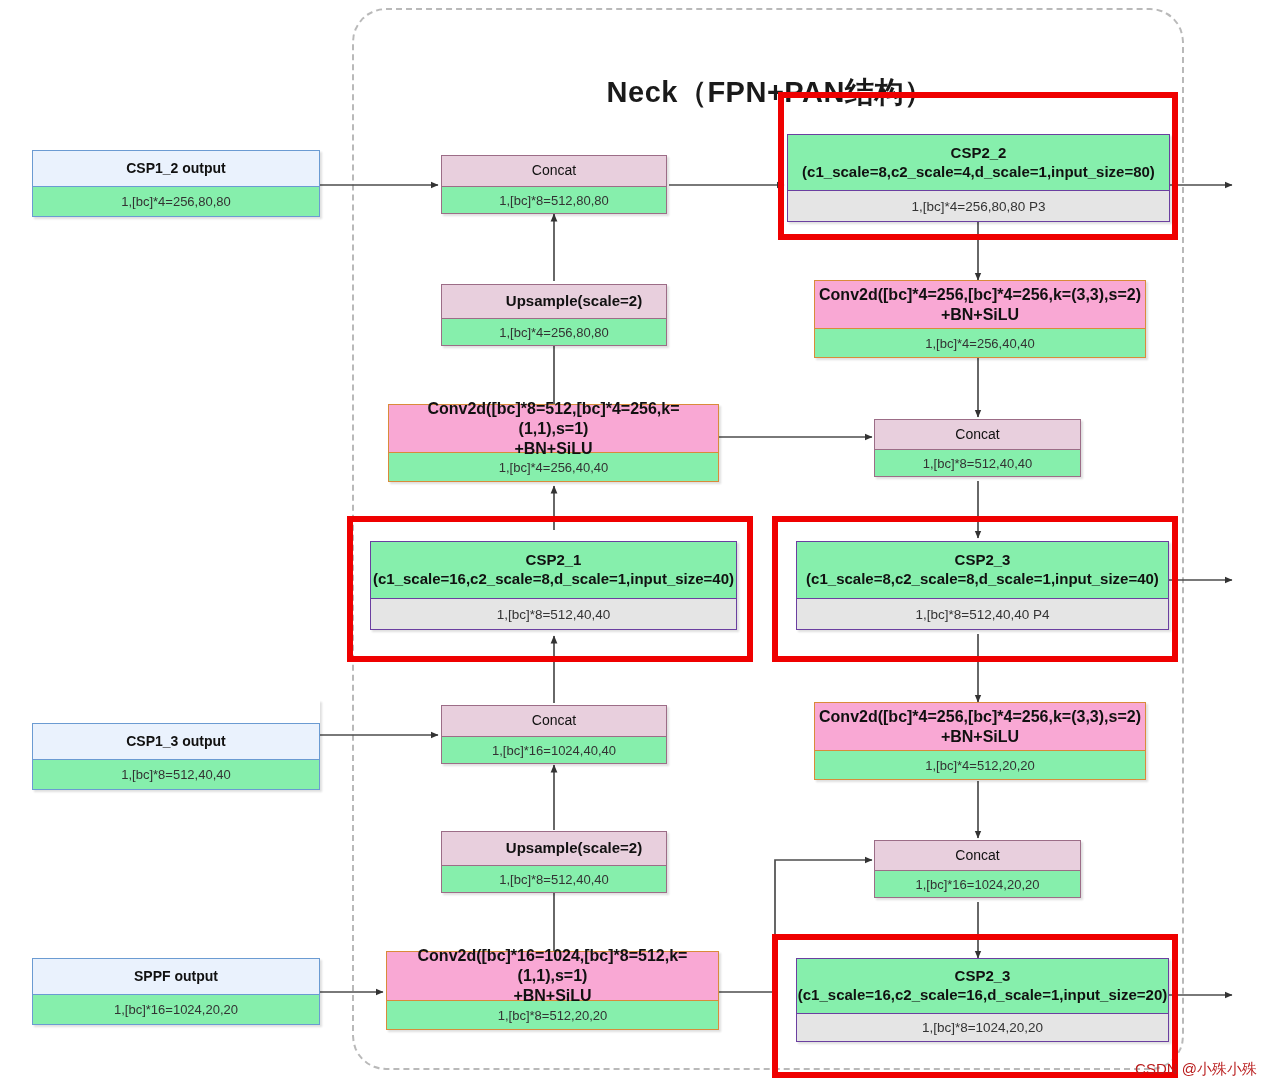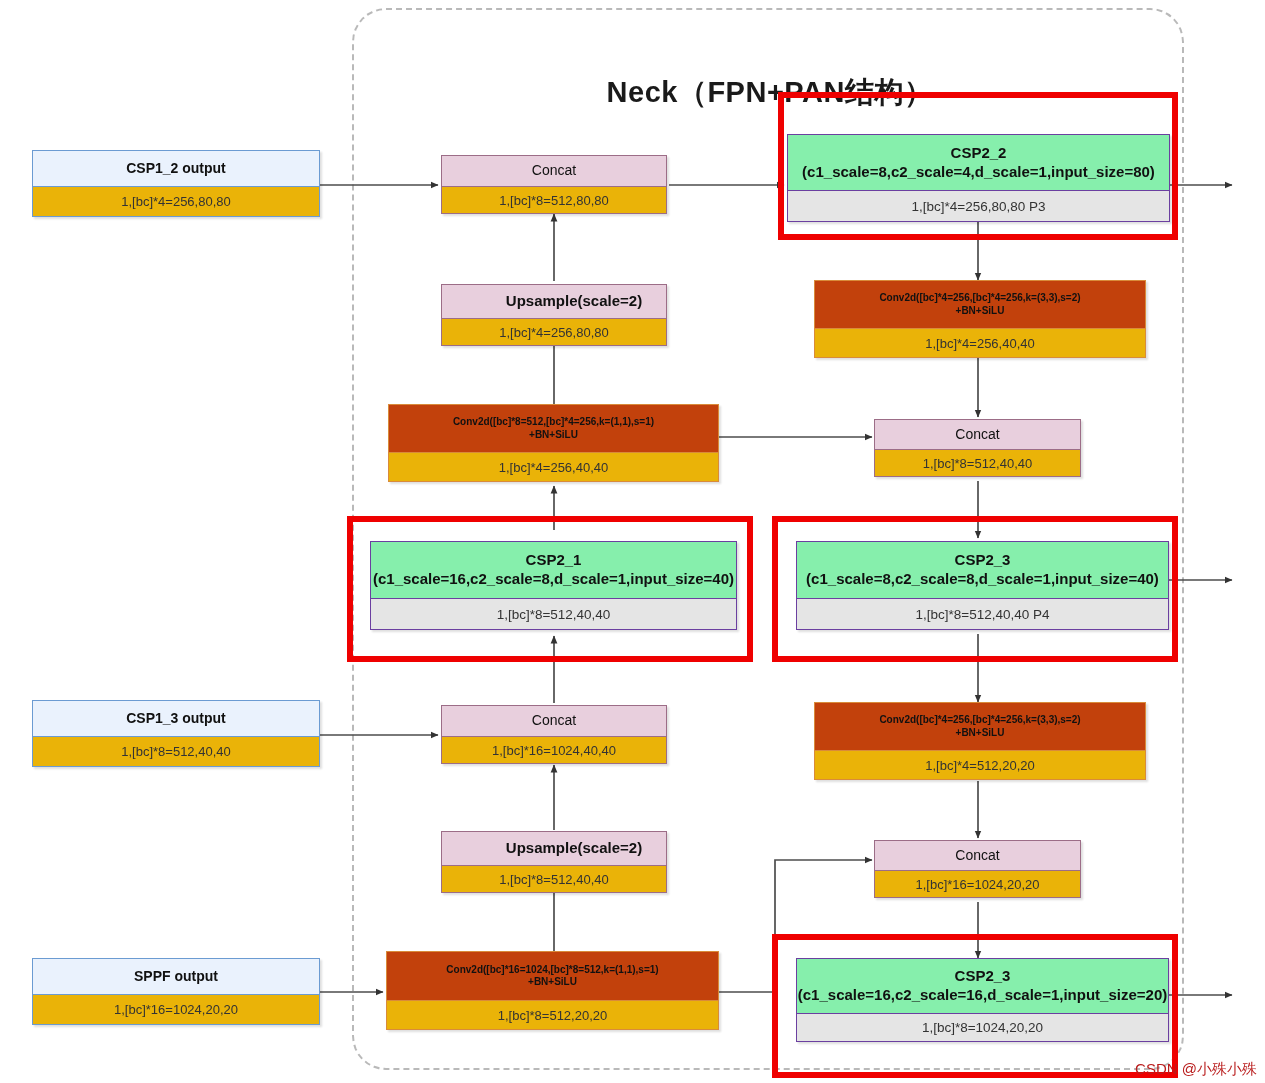--- a/index.html
+++ b/index.html
@@ -51,38 +51,38 @@
     font-weight: bold;
     line-height: 1.25;
     padding: 2px 4px;
   }
   .node .body {
     box-sizing: border-box;
     display: flex;
     align-items: center;
     justify-content: center;
     text-align: center;
-    background: #eab308;
+    background: #86efac;
     color: #333;
     font-weight: normal;
     padding: 1px 4px;
   }
 
   
   .node.blue .head { background: #eaf2fd; border: 1px solid #6b9bd2; color: #111; font-size: 14px; }
   .node.blue .body { border: 1px solid #6b9bd2; border-top: none; font-size: 13px; }
 
   
   .node.pink .head { background: #e8cfdd; border: 1px solid #9c6d87; color: #111; }
   .node.pink .body { border: 1px solid #9c6d87; border-top: none; font-size: 13px; }
   .node.pink.concat .head { font-weight: normal; font-size: 14px; }
   .node.pink.upsample .head { font-weight: bold; font-size: 15px; padding-left: 44px; }
 
   
-  .node.orange .head { background: #c2410c; border: 1px solid #d98b3a; color: #111; font-size: 10px; }
+  .node.orange .head { background: #f9a8d4; border: 1px solid #d98b3a; color: #111; font-size: 16px; }
   .node.orange .body { border: 1px solid #d98b3a; border-top: none; font-size: 13px; }
 
   
   .node.purple .head { background: #86efac; border: 1px solid #6b3fa0; color: #111; font-size: 15px; }
   .node.purple .body { border: 1px solid #6b3fa0; border-top: none; font-size: 13.5px; background:#e5e5e5; }
 
   
   .redbox {
     position: absolute;
     border: 6px solid #ef0000;
@@ -164,21 +164,21 @@
   <div class="redbox" style="left:347px; top:516px; width:406px; height:146px;"></div>
   <div class="redbox" style="left:772px; top:516px; width:406px; height:146px;"></div>
   <div class="redbox" style="left:772px; top:934px; width:406px; height:144px;"></div>
 
   <div class="node blue" style="left:32px; top:150px; width:288px;">
     <div class="head" style="height:37px;">CSP1_2 output</div>
     <div class="body" style="height:30px;">1,[bc]*4=256,80,80</div>
   </div>
 
   <div class="node blue" style="left:32px; top:700px; width:288px;">
-    <div class="head" style="height:37px;">CSP1_3 output</div>
+    <div class="head" style="height:37px;margin-top:23px;">CSP1_3 output</div>
     <div class="body" style="height:30px;">1,[bc]*8=512,40,40</div>
   </div>
 
   <div class="node blue" style="left:32px; top:958px; width:288px;">
     <div class="head" style="height:37px;">SPPF output</div>
     <div class="body" style="height:30px;">1,[bc]*16=1024,20,20</div>
   </div>
 
   <div class="node pink concat" style="left:441px; top:155px; width:226px;">
     <div class="head" style="height:32px;">Concat</div>

